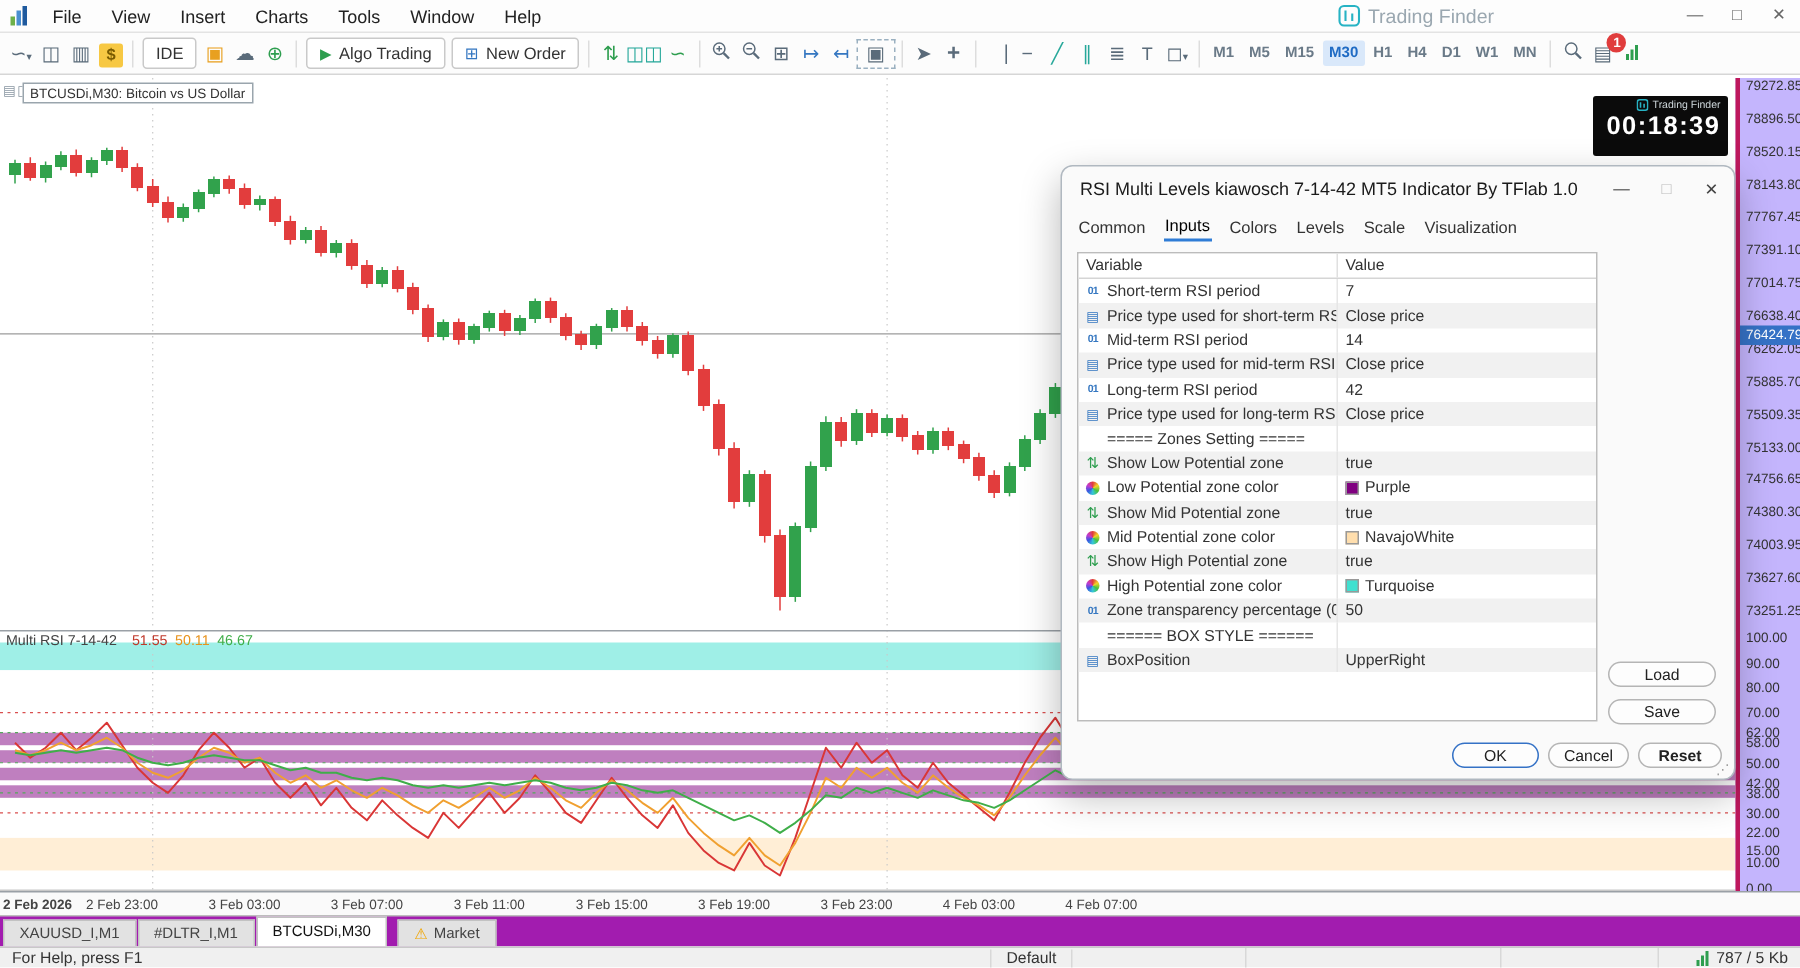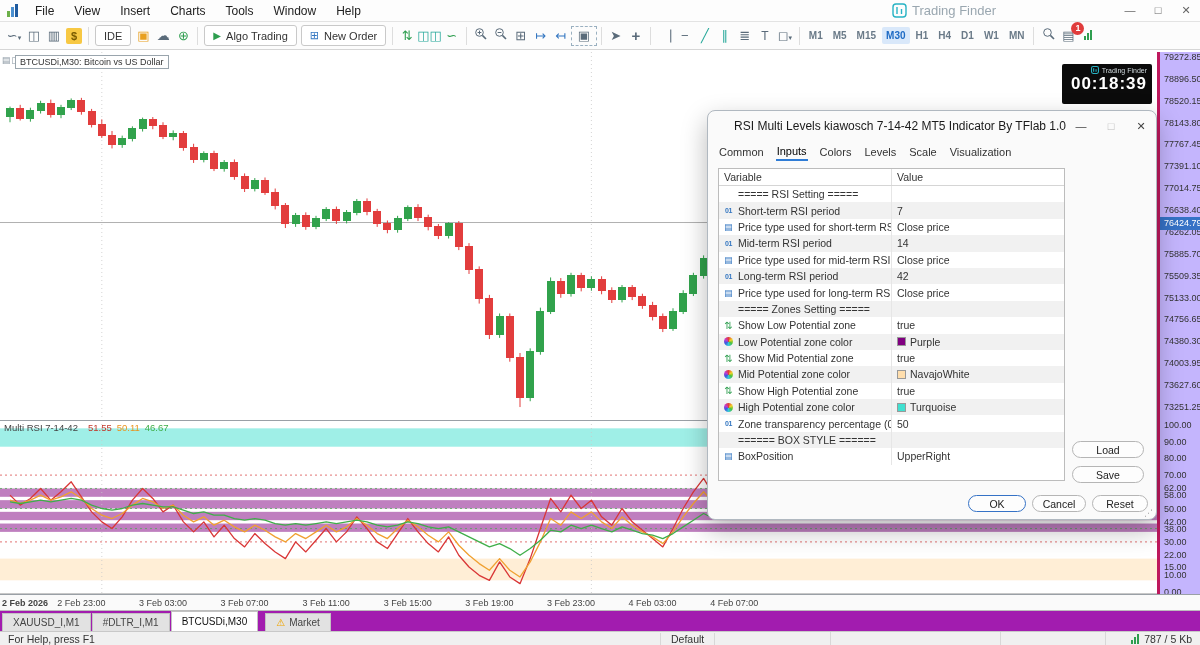--- a/index.html
+++ b/index.html
@@ -46,21 +46,21 @@
 
   .price-axis { position:absolute; top:52px; left:1157px; width:64px; height:542px; background:#c4b5fd; border-left:3px solid #be185d; z-index:2; }
   .pa-label { position:absolute; left:4px; font-size:9px; color:#333; line-height:9px; white-space:nowrap; }
   .pa-badge { position:absolute; left:0; width:43px; background:#3572c6; color:#fff; font-size:9px; line-height:13px; padding-left:4px; z-index:2; }
   .time-axis { position:absolute; top:594px; left:0; width:1200px; height:16px; background:#fafafa; border-top:1px solid #9aa0a6; z-index:2; }
   .ta-label { position:absolute; top:3px; font-size:9px; color:#444; white-space:nowrap; }
 
   
   .dialog { position:absolute; left:707px; top:110px; width:450px; height:410px; background:#fafafa; border:1px solid #b0b8c0; border-radius:8px; box-shadow:0 10px 26px rgba(0,0,0,0.28); z-index:20; }
   .dlg-title { height:30px; display:flex; align-items:center; }
-  .dlg-title .t { font-size:12px; color:#1a1a1a; margin-left:12px; flex:1; white-space:nowrap; overflow:hidden;text-align:right; }
+  .dlg-title .t { font-size:12px; color:#1a1a1a; margin-left:12px; flex:1; white-space:nowrap; overflow:hidden; }
   .dlg-ctrl { width:30px; text-align:center; color:#444; font-size:11px; }
   .dlg-ctrl.dim { color:#bbb; }
   .dlg-tabs { display:flex; gap:11px; padding-left:10px; height:22px; align-items:center; }
   .dlg-tab { font-size:11px; color:#333; padding:2px 1px; }
   .dlg-tab.active { border-bottom:2px solid #2f7cd6; color:#000; }
   .dlg-table { position:absolute; left:10px; top:57px; width:347px; height:313px; border:1px solid #bcbcbc; background:#fff; overflow:hidden; }
   .dlg-thead { display:flex; height:17px; border-bottom:1px solid #d5d5d5; background:#fff; font-size:10.5px; color:#333; align-items:center; }
   .dlg-thead .c1 { flex:1; padding-left:5px; }
   .dlg-thead .c2 { width:173px; padding-left:5px; border-left:1px solid #e0e0e0; height:100%; display:flex; align-items:center; }
   .dlg-row { display:flex; height:16.4px; align-items:center; font-size:10.5px; }
@@ -73,21 +73,21 @@
   .ricon.bool { color:#2e9e4f; font-size:10px; }
   .ricon.color i { display:block; width:9px; height:9px; border-radius:50%; background:conic-gradient(#e03c3c,#f5d327,#49c13e,#35c8d8,#3a58e0,#c43ad0,#e03c3c); }
   .swatch { display:inline-block; width:9px; height:9px; border:1px solid #999; flex:none; }
   .dlg-btn { position:absolute; height:17px; border:1px solid #b5b5b5; border-radius:9px; background:#fdfdfd; font-size:10.5px; color:#222; display:flex; align-items:center; justify-content:center; }
   #btn-load { right:12px; top:330px; width:72px; }
   #btn-save { right:12px; top:355px; width:72px; }
   .dlg-bottom { position:absolute; right:8px; bottom:7px; display:flex; gap:6px; }
   .dlg-bottom .dlg-btn { position:static; }
   #btn-ok { width:58px; border-color:#3572c6; }
   #btn-cancel { width:54px; }
-  #btn-reset { width:56px; }
+  #btn-reset { width:56px;font-weight:bold; }
   .dlg-grip { position:absolute; right:3px; bottom:1px; color:#9a9a9a; font-size:9px; }
 
   
   .tabbar { position:absolute; top:610px; left:0; width:1200px; height:21px; background:#a21caf; border-top:1px solid #bdbdbd; display:flex; align-items:flex-end; padding-left:2px; z-index:30; }
   .ctab { height:18px; border:1px solid #c2c2c2; border-bottom:none; background:#e2e2e2; font-size:10px; color:#444; display:flex; align-items:center; padding:0 10px; margin-right:1px; gap:4px; }
   .ctab.active { background:#fff; color:#111; height:20px; }
   .ctab .warn { color:#f0a500; font-size:10px; }
   .statusbar { position:absolute; top:631px; left:0; width:1200px; height:14px; background:#f0f0f0; border-top:1px solid #c8c8c8; font-size:10.5px; color:#333; z-index:30; }
   .sb-help { position:absolute; left:8px; top:1px; }
   .sb-default { position:absolute; left:660px; top:1px; padding:0 10px; border-left:1px solid #d8d8d8; border-right:1px solid #d8d8d8; height:13px; }
@@ -460,29 +460,20 @@
       <span class="dlg-tab">Visualization</span>
     </div>
   <div class="dlg-table">
     <div class="dlg-thead">
       <span class="c1">Variable</span>
       <span class="c2">Value</span>
     </div>
     <div id="dlg-rows">
         <div class="dlg-row">
           <span class="c1">
-            <span class="ricon none"></span>
-            <span>===== RSI Setting =====</span>
-          </span>
-          <span class="c2">
-            <span></span>
-          </span>
-        </div>
-        <div class="dlg-row">
-          <span class="c1">
             <span class="ricon int">01</span>
             <span>Short-term RSI period</span>
           </span>
           <span class="c2">
             <span>7</span>
           </span>
         </div>
         <div class="dlg-row">
           <span class="c1">
             <span class="ricon enum">▤</span>

